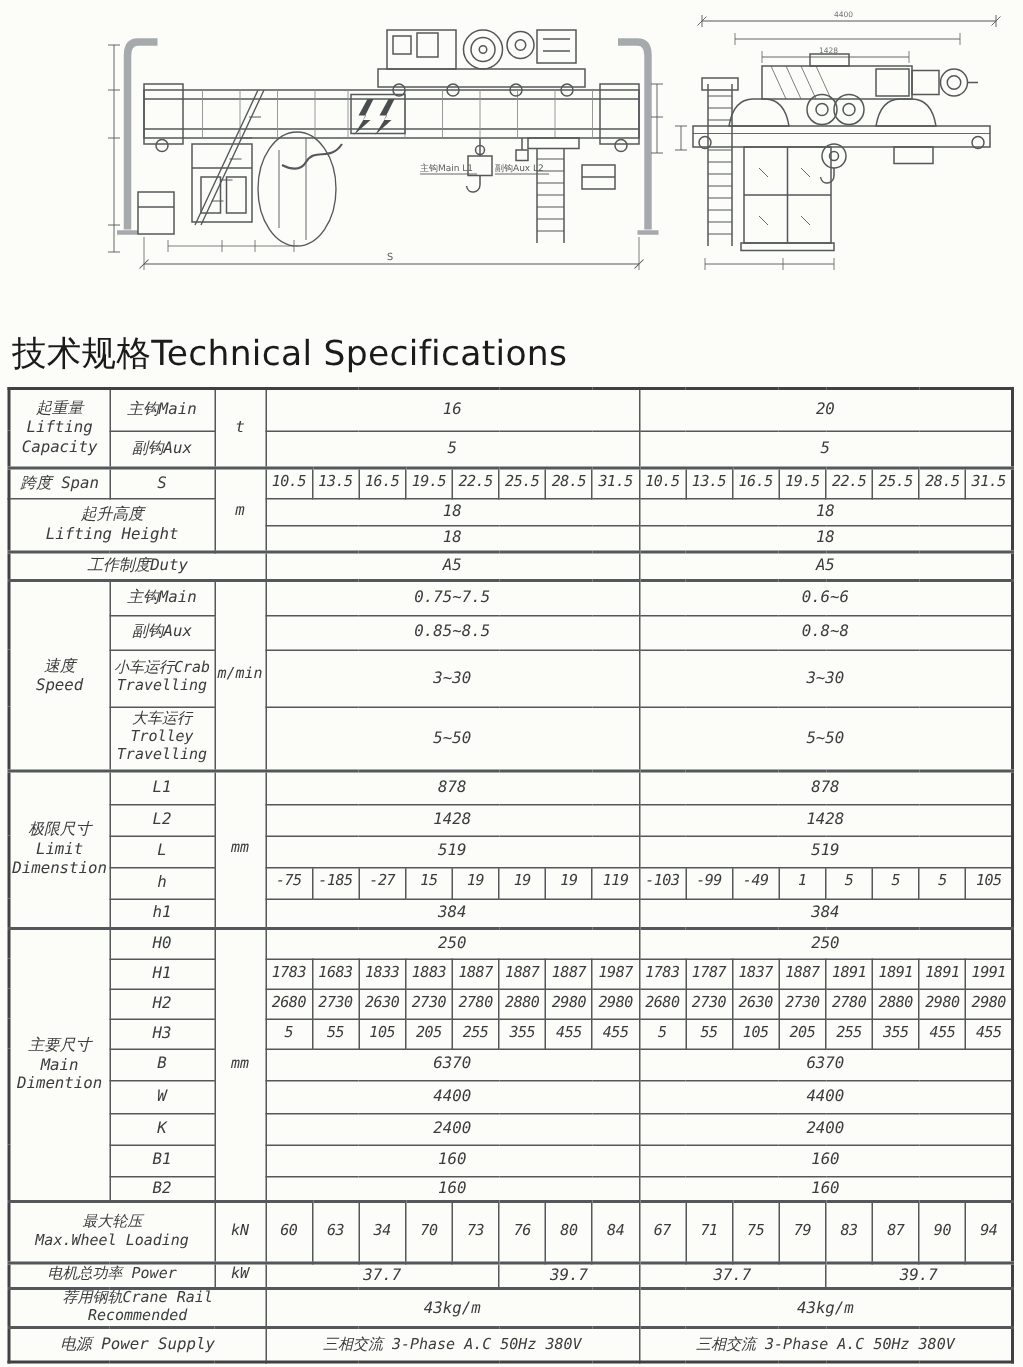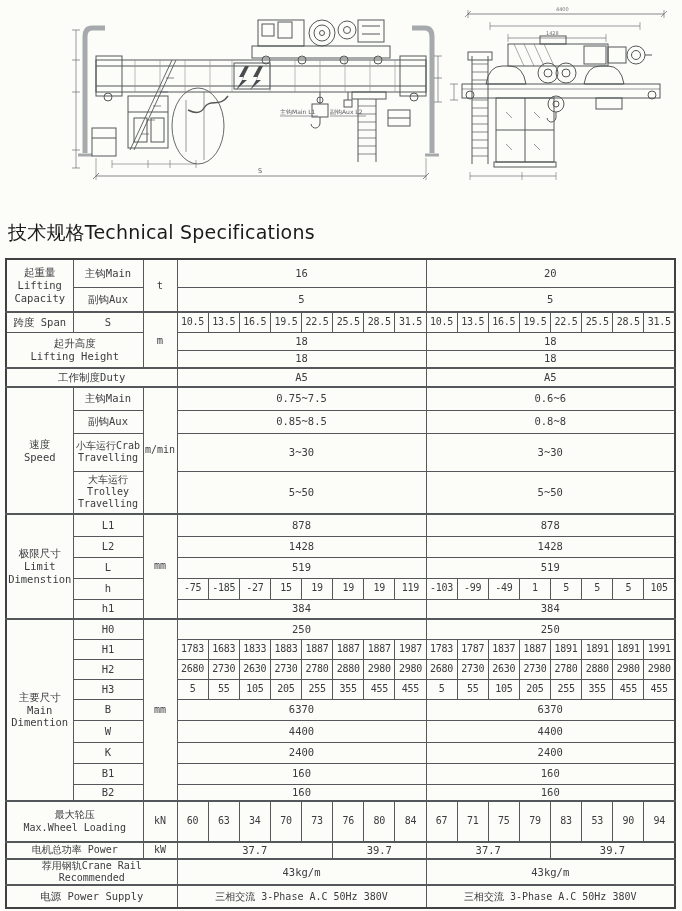--- a/index.html
+++ b/index.html
@@ -1,24 +1,24 @@
 <!DOCTYPE html>
 <html><head>
 <meta charset="utf-8">
 <style>
   *{margin:0;padding:0;box-sizing:border-box}
   html,body{width:682px;height:911px;background:#fcfcf9;overflow:hidden;
     font-family:"DejaVu Sans","Liberation Sans",sans-serif;}
   .page{position:relative;width:682px;height:911px;background:#fcfcf9;}
   .drawing-wrap{position:absolute;top:0;left:0;width:682px;height:212px;}
-  .title{position:absolute;top:220px;left:8px;font-size:19px;color:#1b1b1b;
+  .title{position:absolute;top:220px;left:8px;font-size:23px;color:#1b1b1b;
     letter-spacing:.2px;font-weight:500;}
   table.spec{position:absolute;top:258px;left:5px;width:671px;border-collapse:collapse;
     table-layout:fixed;border:2px solid #3f4142;
-    font-family:"DejaVu Sans Mono","DejaVu Sans",monospace;color:#3a3c3e;}
+    font-family:"DejaVu Sans Mono","DejaVu Sans",monospace;color:#3a3c3e;font-style:italic;}
   .spec td{border:1px solid #55585a;text-align:center;vertical-align:middle;
     font-size:10.5px;line-height:1.22;padding:0;overflow:hidden;}
   tr.sec>td{border-top-width:2px;}
   td.ml{white-space:pre-line;}
   td.num{font-size:10px;letter-spacing:-.3px;}
   td.small{font-size:10px;}
   svg text{font-family:"DejaVu Sans","Liberation Sans",sans-serif;}
 </style>
 </head>
 <body>
@@ -418,21 +418,21 @@
       <td class="num">70</td>
       <td class="num">73</td>
       <td class="num">76</td>
       <td class="num">80</td>
       <td class="num">84</td>
       <td class="num">67</td>
       <td class="num">71</td>
       <td class="num">75</td>
       <td class="num">79</td>
       <td class="num">83</td>
-      <td class="num">53</td>
+      <td class="num">87</td>
       <td class="num">90</td>
       <td class="num">94</td>
     </tr>
 
     <tr style="height:17px" class="sec">
       <td colspan="2" class="small">电机总功率 Power</td>
       <td class="small">kW</td>
       <td colspan="5">37.7</td>
       <td colspan="3">39.7</td>
       <td colspan="4">37.7</td>

